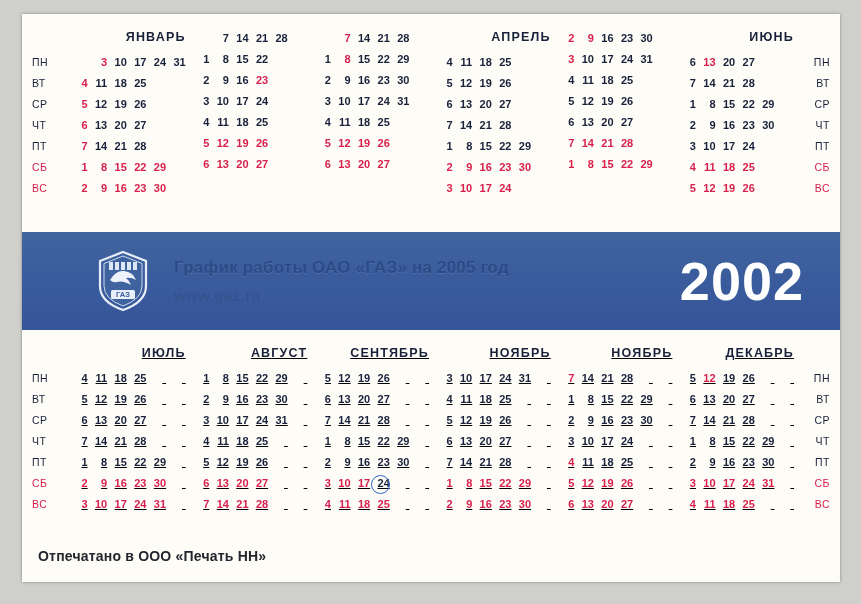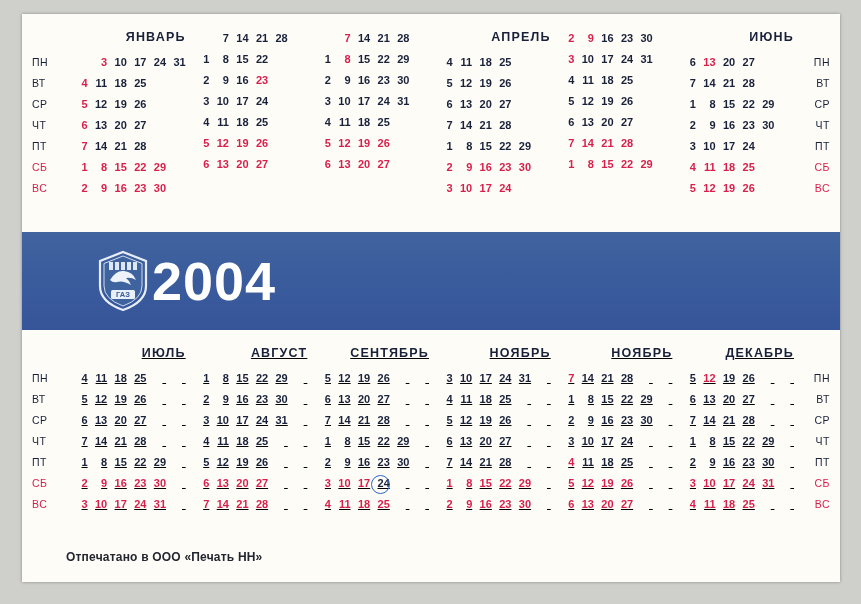--- a/index.html
+++ b/index.html
@@ -113,22 +113,22 @@
     margin-right:36px;
     font-size:54px;
     font-weight:bold;
     color:#ffffff;
     letter-spacing:1px;
     line-height:54px;
   }
   
   #footer{
     position:absolute;
-    left:44px;bottom:18px;
-    font-size:12px;
+    left:16px;bottom:18px;
+    font-size:14px;
     font-weight:bold;
     color:#23262e;
     letter-spacing:.2px;
   }
   
   .marked{
     position:relative;
     color:#19213a !important;
   }
   .marked::after{
@@ -528,21 +528,25 @@
         <rect x="15" y="12" width="4" height="8" fill="#dde7f5"></rect>
         <rect x="21" y="12" width="4" height="8" fill="#dde7f5"></rect>
         <rect x="27" y="12" width="4" height="8" fill="#dde7f5"></rect>
         <rect x="33" y="12" width="4" height="8" fill="#dde7f5"></rect>
         <rect x="39" y="12" width="4" height="8" fill="#dde7f5"></rect>
         <path d="M16 30 q6 -10 14 -9 q9 1 12 9 q-5 -3 -10 -2 q4 3 5 7 q-8 -5 -14 -3 q-4 1 -7 -2 z" fill="#eef3fb"></path>
         <rect x="17" y="40" width="24" height="9" rx="1.5" fill="#e9f0fa"></rect>
         <text x="29" y="47.4" font-size="7.5" font-family="Liberation Sans, sans-serif" font-weight="bold" fill="#3a5c9c" text-anchor="middle">ГАЗ</text>
       </svg>
     </div>
-    <div id="year">2004</div>
+    <div id="bandtext">
+      <div id="bandtitle">График работы ОАО «ГАЗ» на 2005 год</div>
+      <div id="bandurl">www.gaz.ru</div>
+    </div>
+    <div id="year">2002</div>
   </div>
 
   <div class="half bottom">
     <div class="daycol left">
         <div class="d">ПН</div>
         <div class="d">ВТ</div>
         <div class="d">СР</div>
         <div class="d">ЧТ</div>
         <div class="d">ПТ</div>
         <div class="d sat">СБ</div>

